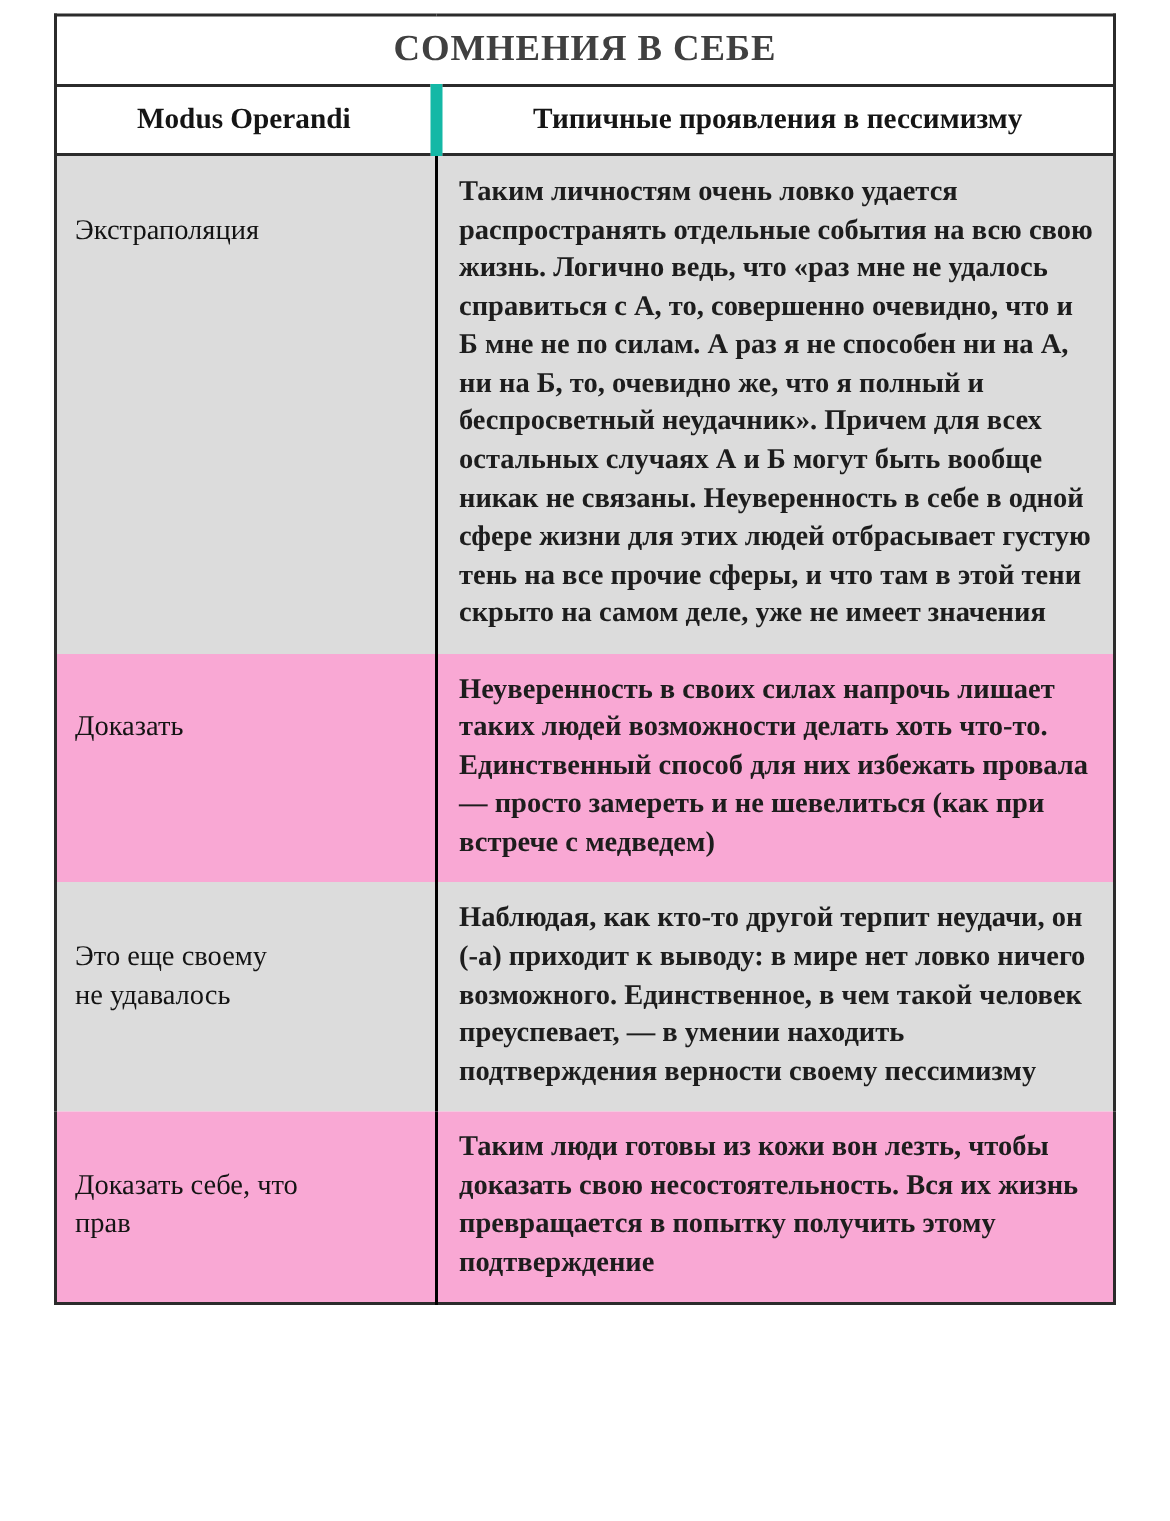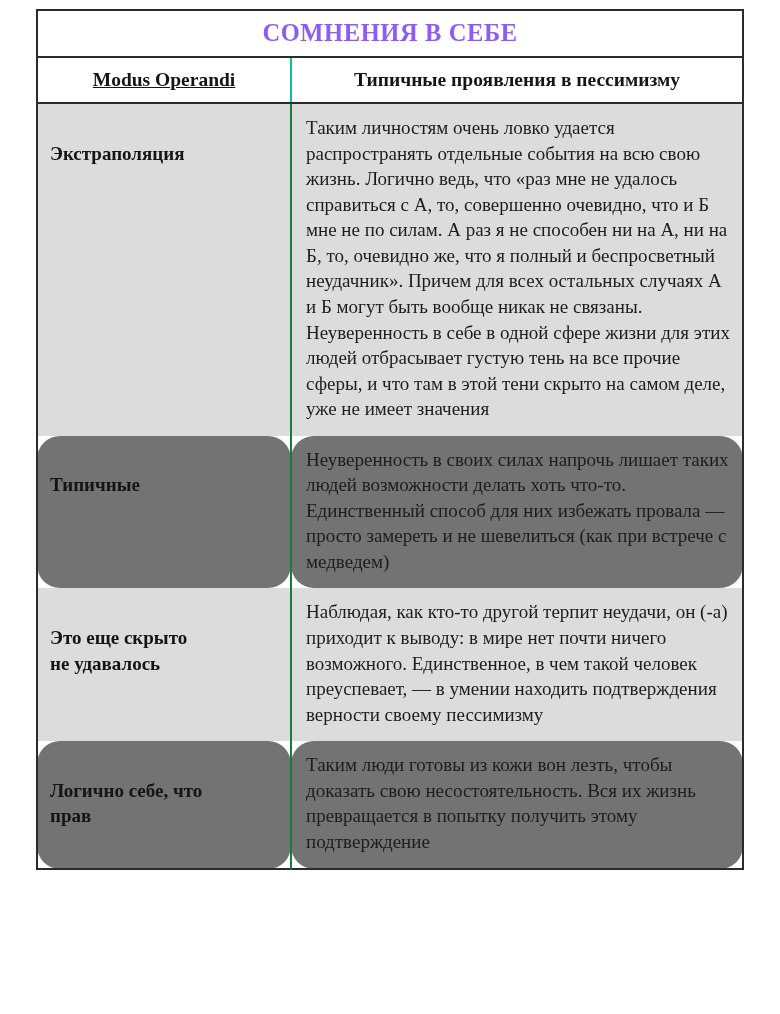--- a/index.html
+++ b/index.html
@@ -46,64 +46,63 @@
     border-bottom: 2px solid #2b2b2b;
     background: #ffffff;
     text-align: center;
     padding: 9px 10px 10px 10px;
   }
   .doc-title {
     font-size: 24.5px;
     font-weight: bold;
     letter-spacing: 0.6px;
     line-height: 1.05;
-    color: #8b5cf6;
+    color: #404040;
   }
 
   
   .head-row th {
     border-bottom: 2px solid #2b2b2b;
     background: #ffffff;
     text-align: center;
     padding: 11px 8px 12px 8px;
     font-weight: bold;
     font-size: 19.5px;
     line-height: 1.1;
     color: #151515;
   }
   .head-row th.col-mo {
-    border-right: 2px solid #14b8a6;
-    text-decoration: underline;
+    border-right: 8px solid #14b8a6;
   }
 
   
   .body-row td {
     padding: 11px 14px 14px 12px;
     font-size: 19px;
     line-height: 1.345;
   }
   .body-row td.cell-mo {
-    border-right: 2px solid #15803d;
-    font-weight: bold;
+    border-right: 2px solid #000000;
+    font-weight: normal;
     padding-right: 10px;
     padding-left: 12px;
     color: #141414;
     white-space: pre-line;
   }
   .body-row td.cell-desc {
     padding-left: 14px;
     padding-right: 10px;
     color: #1d1d1d;
+    font-weight: bold;
   }
   .body-row.shaded td {
     background: #dcdcdc;
   }
   .body-row.plain td {
-    background: #737373;
-    border-radius: 23px;
+    background: #f9a8d4;
   }
 
   
   col.c1 { width: 254px; }
   col.c2 { width: 452px; }
 
   .desc-text { display: block; }
   .mo-text { display: block; }
 </style>
 </head>
@@ -134,40 +133,40 @@
         <td class="cell-mo">
           <span class="mo-text">Экстраполяция</span>
         </td>
         <td class="cell-desc">
           <span class="desc-text">Таким личностям очень ловко удается распространять отдельные события на всю свою жизнь. Логично ведь, что «раз мне не удалось справиться с А, то, совершенно очевидно, что и Б мне не по силам. А раз я не способен ни на А, ни на Б, то, очевидно же, что я полный и беспросветный неудачник». Причем для всех остальных случаях А и Б могут быть вообще никак не связаны. Неуверенность в себе в одной сфере жизни для этих людей отбрасывает густую тень на все прочие сферы, и что там в этой тени скрыто на самом деле, уже не имеет значения</span>
         </td>
       </tr>
 
       <tr class="body-row plain">
         <td class="cell-mo">
-          <span class="mo-text">Типичные</span>
+          <span class="mo-text">Доказать</span>
         </td>
         <td class="cell-desc">
           <span class="desc-text">Неуверенность в своих силах напрочь лишает таких людей возможности делать хоть что-то. Единственный способ для них избежать провала — просто замереть и не шевелиться (как при встрече с медведем)</span>
         </td>
       </tr>
 
       <tr class="body-row shaded">
         <td class="cell-mo">
-          <span class="mo-text">Это еще скрыто
+          <span class="mo-text">Это еще своему
 не удавалось</span>
         </td>
         <td class="cell-desc">
-          <span class="desc-text">Наблюдая, как кто-то другой терпит неудачи, он (-а) приходит к выводу: в мире нет почти ничего возможного. Единственное, в чем такой человек преуспевает, — в умении находить подтверждения верности своему пессимизму</span>
+          <span class="desc-text">Наблюдая, как кто-то другой терпит неудачи, он (-а) приходит к выводу: в мире нет ловко ничего возможного. Единственное, в чем такой человек преуспевает, — в умении находить подтверждения верности своему пессимизму</span>
         </td>
       </tr>
 
       <tr class="body-row plain">
         <td class="cell-mo">
-          <span class="mo-text">Логично себе, что
+          <span class="mo-text">Доказать себе, что
 прав</span>
         </td>
         <td class="cell-desc">
           <span class="desc-text">Таким люди готовы из кожи вон лезть, чтобы доказать свою несостоятельность. Вся их жизнь превращается в попытку получить этому подтверждение</span>
         </td>
       </tr>
 
     </tbody>
   </table>
 

